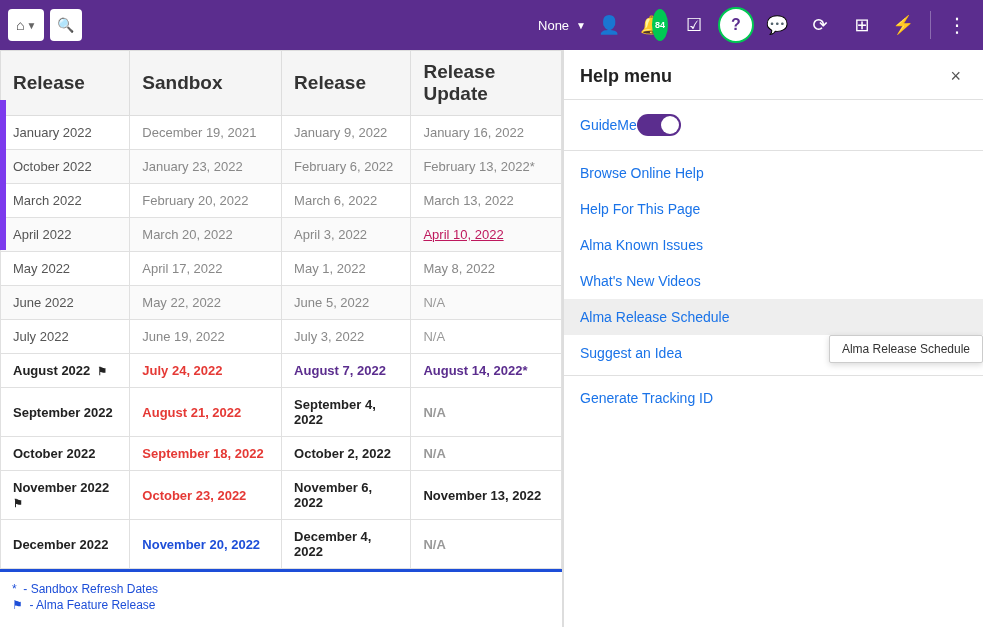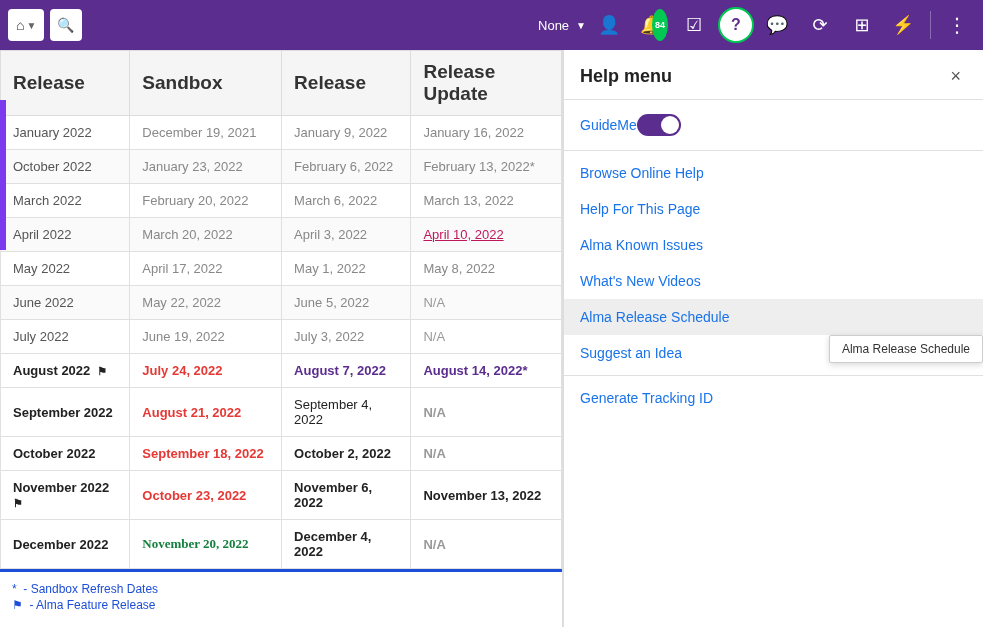--- a/index.html
+++ b/index.html
@@ -369,38 +369,38 @@
           </tr>
           <tr class="row-current">
             <td style="font-weight: bold; color: rgb(34, 34, 34);">August 2022<span class="flag-icon"> ⚑</span></td>
             <td style="color: rgb(229, 57, 53);">July 24, 2022</td>
             <td style="color: rgb(91, 45, 142); font-weight: bold;">August 7, 2022</td>
             <td style="color: rgb(91, 45, 142); font-weight: bold;">August 14, 2022*</td>
           </tr>
           <tr class="row-upcoming">
             <td style="font-weight: bold; color: rgb(34, 34, 34);">September 2022</td>
             <td style="color: rgb(229, 57, 53);">August 21, 2022</td>
-            <td style="color: rgb(34, 34, 34); font-weight: normal;">September 4, 2022</td>
+            <td style="color: rgb(34, 34, 34); font-weight: bold;">September 4, 2022</td>
             <td style="color: rgb(153, 153, 153); font-weight: bold;">N/A</td>
           </tr>
           <tr class="row-upcoming">
             <td style="font-weight: bold; color: rgb(34, 34, 34);">October 2022</td>
             <td style="color: rgb(229, 57, 53);">September 18, 2022</td>
             <td style="color: rgb(34, 34, 34); font-weight: bold;">October 2, 2022</td>
             <td style="color: rgb(153, 153, 153); font-weight: bold;">N/A</td>
           </tr>
           <tr class="row-upcoming">
             <td style="font-weight: bold; color: rgb(34, 34, 34);">November 2022<span class="flag-icon"> ⚑</span></td>
             <td style="color: rgb(229, 57, 53);">October 23, 2022</td>
             <td style="color: rgb(34, 34, 34); font-weight: bold;">November 6, 2022</td>
             <td style="color: rgb(34, 34, 34); font-weight: bold;">November 13, 2022</td>
           </tr>
           <tr class="row-upcoming">
             <td style="font-weight: bold; color: rgb(34, 34, 34);">December 2022</td>
-            <td style="color: #15803d; font-family: Liberation Serif, serif;">November 20, 2022</td>
+            <td style="color: #1d4ed8;">November 20, 2022</td>
             <td style="color: rgb(34, 34, 34); font-weight: bold;">December 4, 2022</td>
             <td style="color: rgb(153, 153, 153); font-weight: bold;">N/A</td>
           </tr>
         </tbody>
     </table>
 
     <div class="footnotes">
       <p>* &nbsp;- Sandbox Refresh Dates</p>
       <p>⚑ &nbsp;- Alma Feature Release</p>
     </div>

